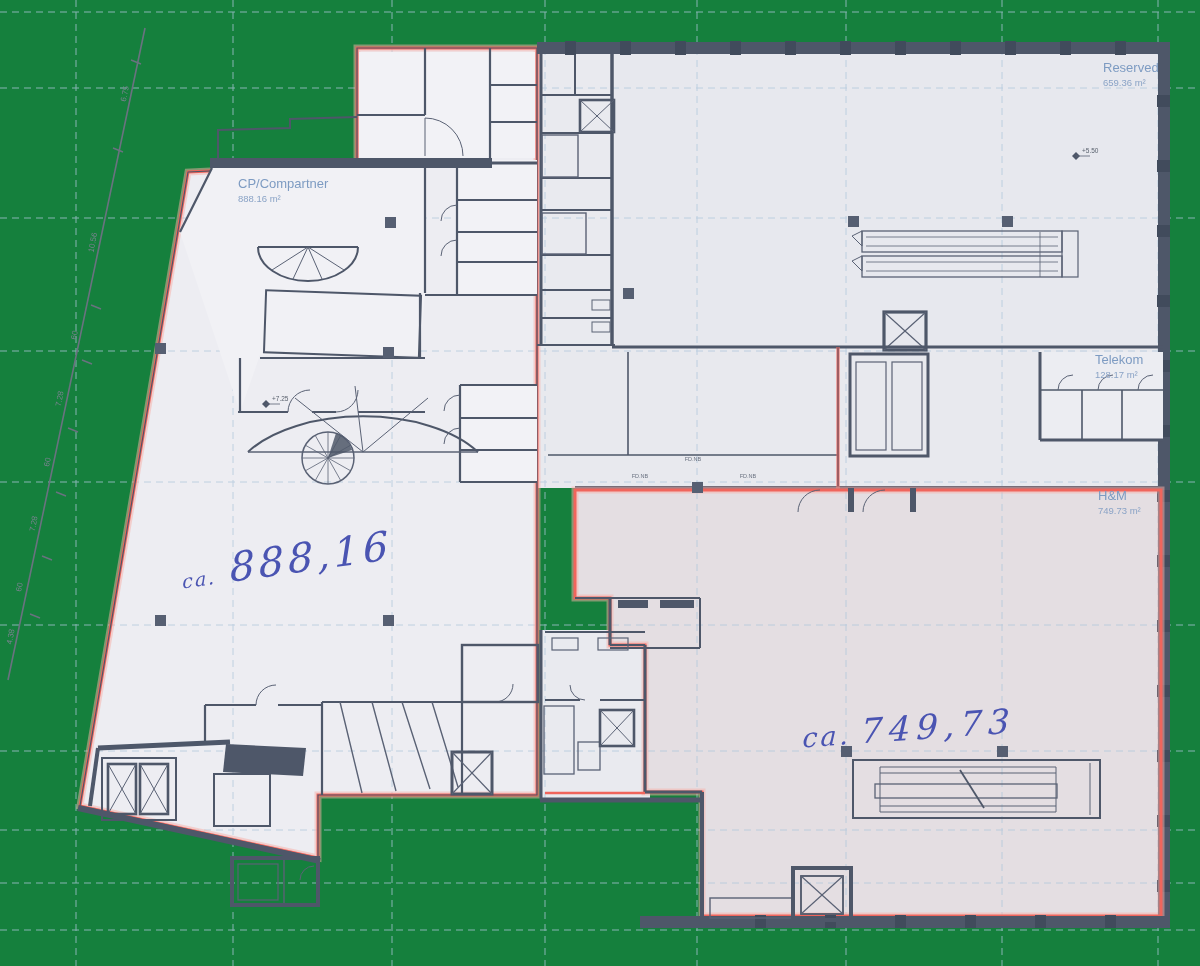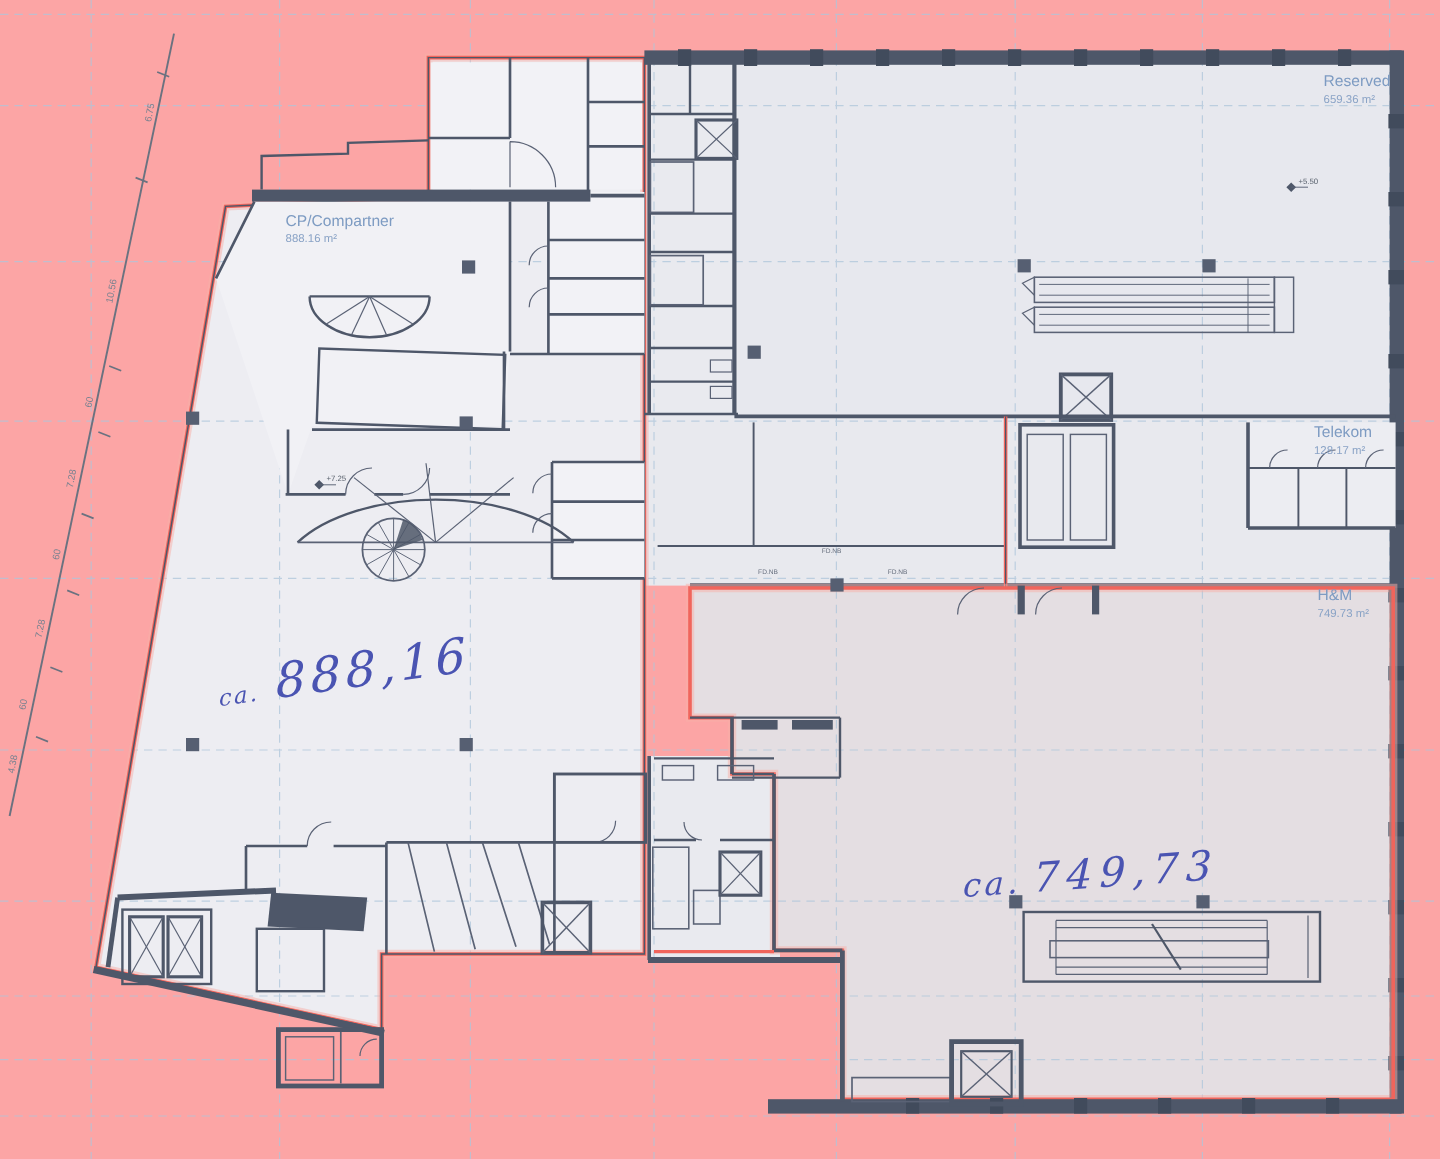--- a/index.html
+++ b/index.html
@@ -1,16 +1,16 @@
 <!DOCTYPE html>
 <html><head>
 <meta charset="utf-8">
 <style>
   html,body{margin:0;padding:0;background:#ffffff;}
-  .page{position:relative;width:1200px;height:966px;background:#fca5a5;overflow:hidden;}
+  .page{position:relative;width:1200px;height:966px;background:#15803d;overflow:hidden;}
   svg{display:block;}
   text{font-family:"Liberation Sans",sans-serif;}
   .lbl{fill:#7d9bc2;font-size:13px;}
   .lbl-area{fill:#8aa3c6;font-size:9.5px;}
   .dim{fill:#7a8290;font-size:8px;}
   .lvl{fill:#5a626e;font-size:6.5px;}
   .wlbl{fill:#6a7280;font-size:5.5px;text-anchor:middle;}
   .ink{fill:#4a54b2;font-family:"DejaVu Serif",serif;font-style:italic;}
   .wall{stroke:#4e5769;fill:none;}
   .thin{stroke:#5a6275;fill:none;}

